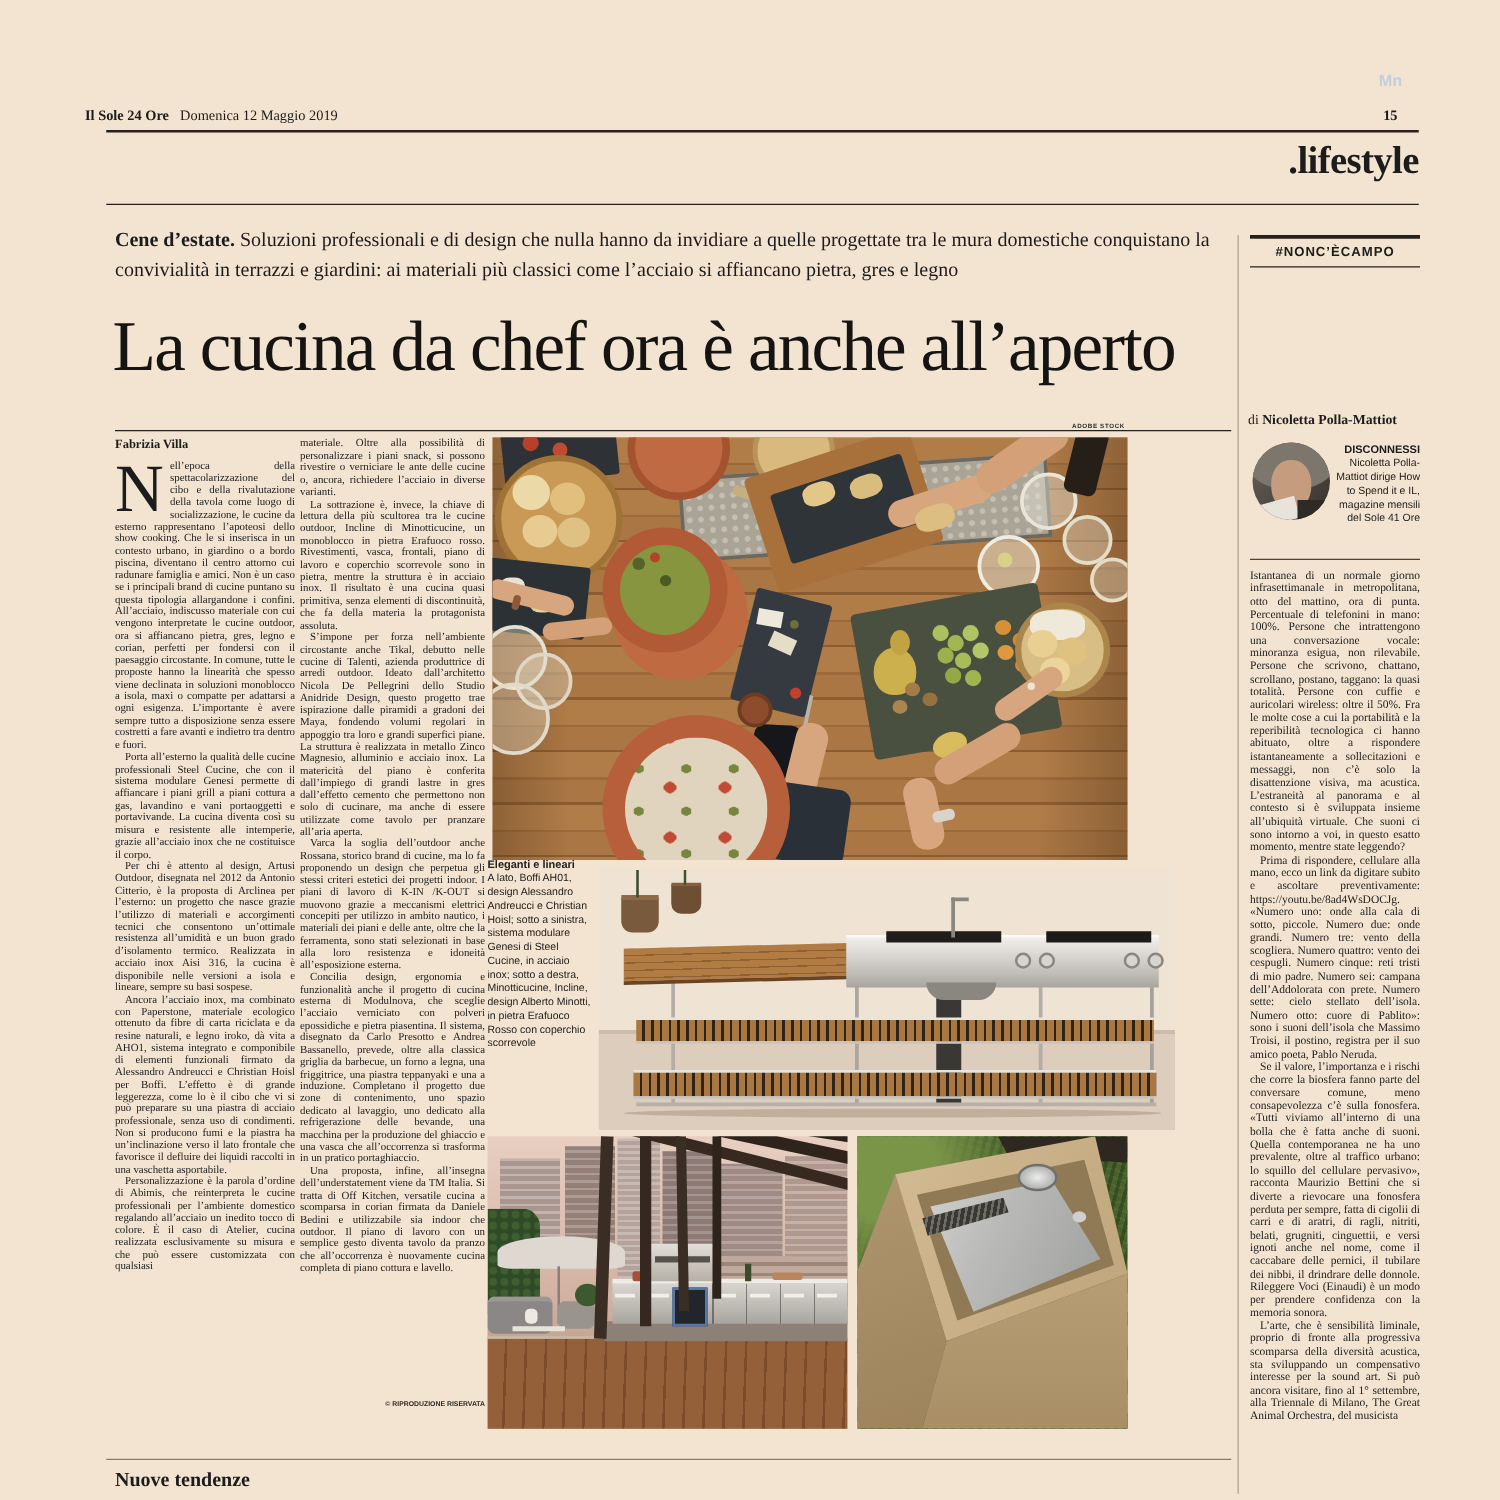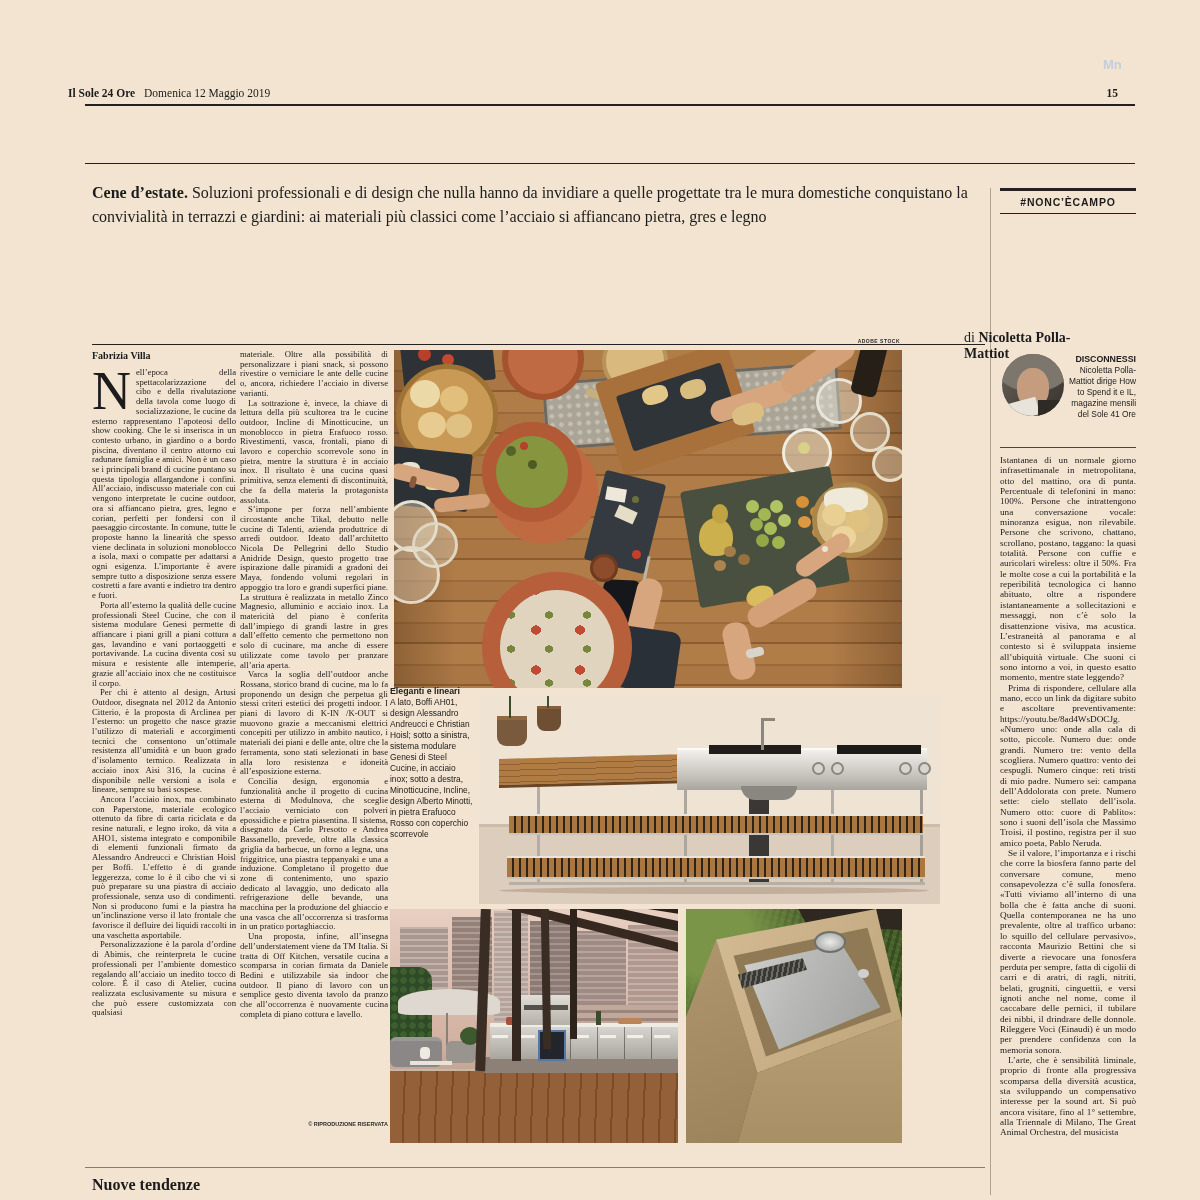--- a/index.html
+++ b/index.html
@@ -28,26 +28,28 @@
 
   <div class="abs sans" style="left:1103px;top:57px;font-size:13px;font-weight:bold;color:#c3cedd;">Mn</div>
 
   <div class="abs" style="left:68px;top:87px;width:1050px;font-size:11.5px;">
     <span style="font-weight:bold;">Il Sole 24 Ore</span>
     <span style="margin-left:6px;">Domenica 12 Maggio 2019</span>
     <span style="float:right;font-weight:bold;">15</span>
   </div>
   <div class="rule" style="left:85px;top:104px;width:1050px;height:2px;"></div>
 
+  <div class="abs" style="left:835px;top:110px;width:300px;text-align:right;font-size:31px;font-weight:bold;letter-spacing:-0.5px;">.lifestyle</div>
   <div class="rule" style="left:85px;top:163px;width:1050px;height:1px;"></div>
 
   <div class="abs" style="left:92px;top:181px;width:905px;font-size:16px;line-height:24px;">
     <span style="font-weight:bold;">Cene d’estate.</span><span> Soluzioni professionali e di design che nulla hanno da invidiare a quelle progettate tra le mura domestiche conquistano la convivialità in terrazzi e giardini: ai materiali più classici come l’acciaio si affiancano pietra, gres e legno</span>
   </div>
 
+  <div class="abs" style="left:90px;top:248px;width:900px;font-size:57px;line-height:60px;letter-spacing:-1.5px;color:#161412;">La cucina da chef ora è anche all’aperto</div>
 
   <div class="rule" style="left:92px;top:344px;width:893px;height:1px;"></div>
 
   <div class="abs sans" style="left:394px;top:338px;width:506px;text-align:right;font-size:5px;font-weight:bold;letter-spacing:.5px;color:#2b2b2b;">ADOBE STOCK</div>
 
   <div class="abs" style="left:92px;top:350px;font-size:10px;font-weight:bold;">Fabrizia Villa</div>
 
   <div class="abs colbody just" style="left:92px;top:368px;width:144px;height:792px;">
     <p class="noindent"><span class="dropcap">N</span><span>ell’epoca della spettacolarizzazione del cibo e della rivalutazione della tavola come luogo di socializzazione, le cucine da esterno rappresentano l’apoteosi dello show cooking. Che le si inserisca in un contesto urbano, in giardino o a bordo piscina, diventano il centro attorno cui radunare famiglia e amici. Non è un caso se i principali brand di cucine puntano su questa tipologia allargandone i confini. All’acciaio, indiscusso materiale con cui vengono interpretate le cucine outdoor, ora si affiancano pietra, gres, legno e corian, perfetti per fondersi con il paesaggio circostante. In comune, tutte le proposte hanno la linearità che spesso viene declinata in soluzioni monoblocco a isola, maxi o compatte per adattarsi a ogni esigenza. L’importante è avere sempre tutto a disposizione senza essere costretti a fare avanti e indietro tra dentro e fuori.</span></p>
     <p>Porta all’esterno la qualità delle cucine professionali Steel Cucine, che con il sistema modulare Genesi permette di affiancare i piani grill a piani cottura a gas, lavandino e vani portaoggetti e portavivande. La cucina diventa così su misura e resistente alle intemperie, grazie all’acciaio inox che ne costituisce il corpo.</p>
@@ -240,21 +242,21 @@
   <div class="rule" style="left:85px;top:1167px;width:900px;height:1px;background:#8a7b69;"></div>
   <div class="abs" style="left:92px;top:1176px;font-size:16px;font-weight:bold;">Nuove tendenze</div>
 
   <div class="rule" style="left:990px;top:188px;width:1px;height:1007px;background:#b0a08c;"></div>
 
   <div class="rule" style="left:1000px;top:188px;width:136px;height:3px;"></div>
   <div class="abs sans" style="left:1000px;top:196px;width:136px;text-align:center;font-size:10.5px;font-weight:bold;letter-spacing:.8px;">#NONC’ÈCAMPO</div>
   <div class="rule" style="left:1000px;top:213px;width:136px;height:1px;"></div>
 
 
-  <div class="abs" style="left:964px;top:330px;width:136px;font-size:14px;">
+  <div class="abs" style="left:990px;top:330px;width:136px;text-align:center;font-size:11px;">
     <span>di </span><span style="font-weight:bold;">Nicoletta Polla-Mattiot</span>
   </div>
 
   <div class="abs" style="left:1002px;top:354px;width:62px;height:62px;border-radius:50%;overflow:hidden;background:linear-gradient(135deg,#6b645c,#35302b);">
     <i style="position:absolute;left:-4px;top:-4px;width:70px;height:42px;background:#7d766c;border-radius:50%;"></i>
     <i style="position:absolute;left:15px;top:14px;width:32px;height:40px;background:#c69c7e;border-radius:46%;"></i>
     <i style="position:absolute;left:8px;top:46px;width:28px;height:18px;background:#e8e4dc;transform:rotate(-15deg);"></i>
     <i style="position:absolute;left:36px;top:46px;width:28px;height:20px;background:#2e2a26;"></i>
   </div>
   <div class="abs sans" style="left:1068px;top:354px;width:68px;text-align:right;font-size:8.4px;line-height:11px;">

